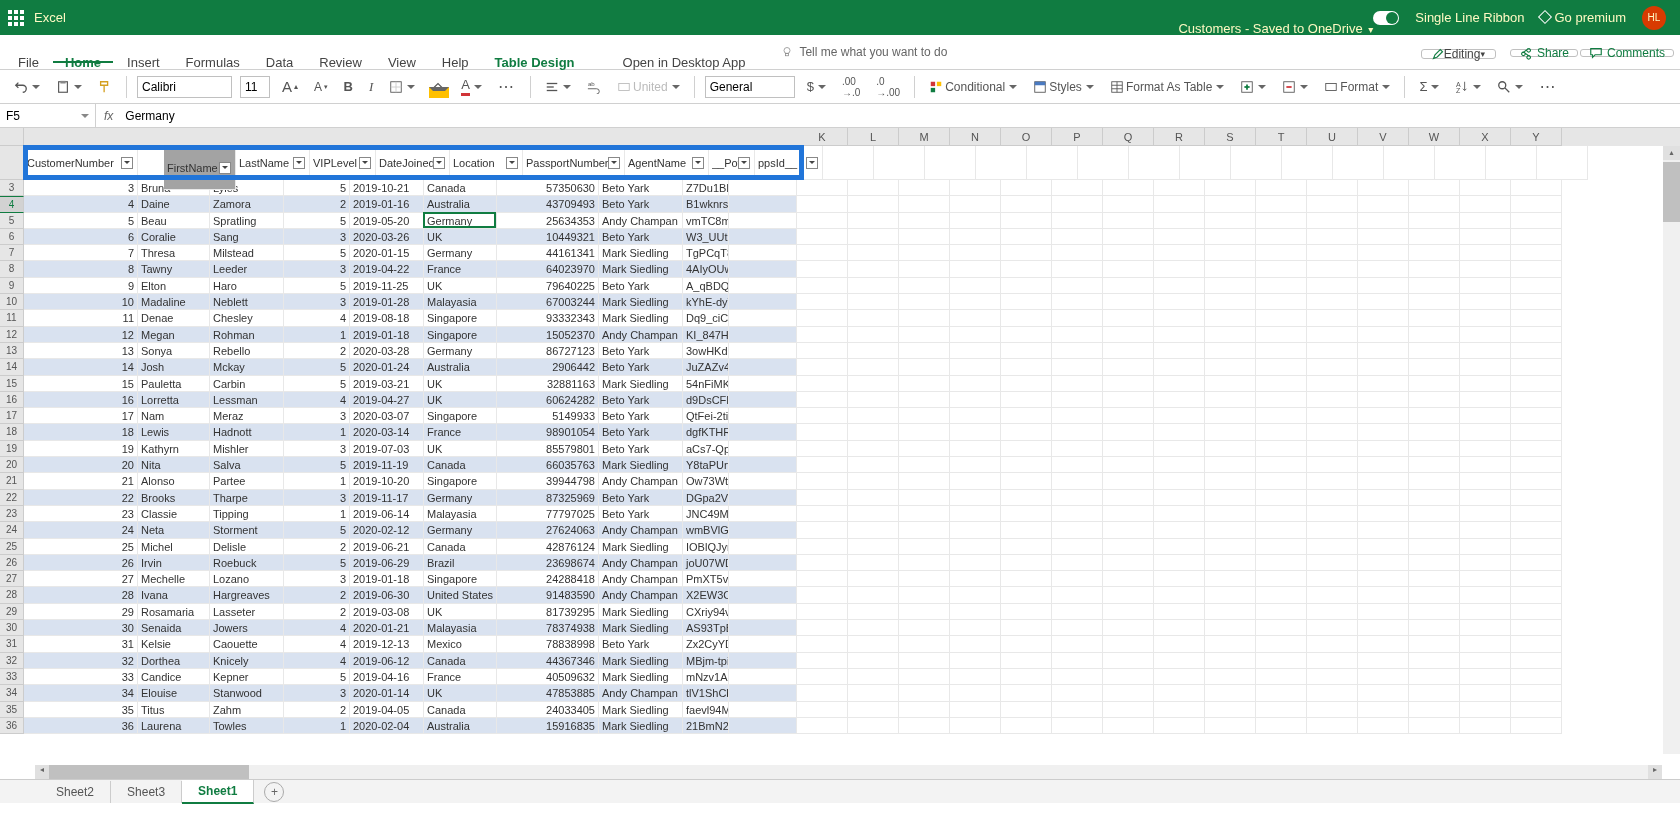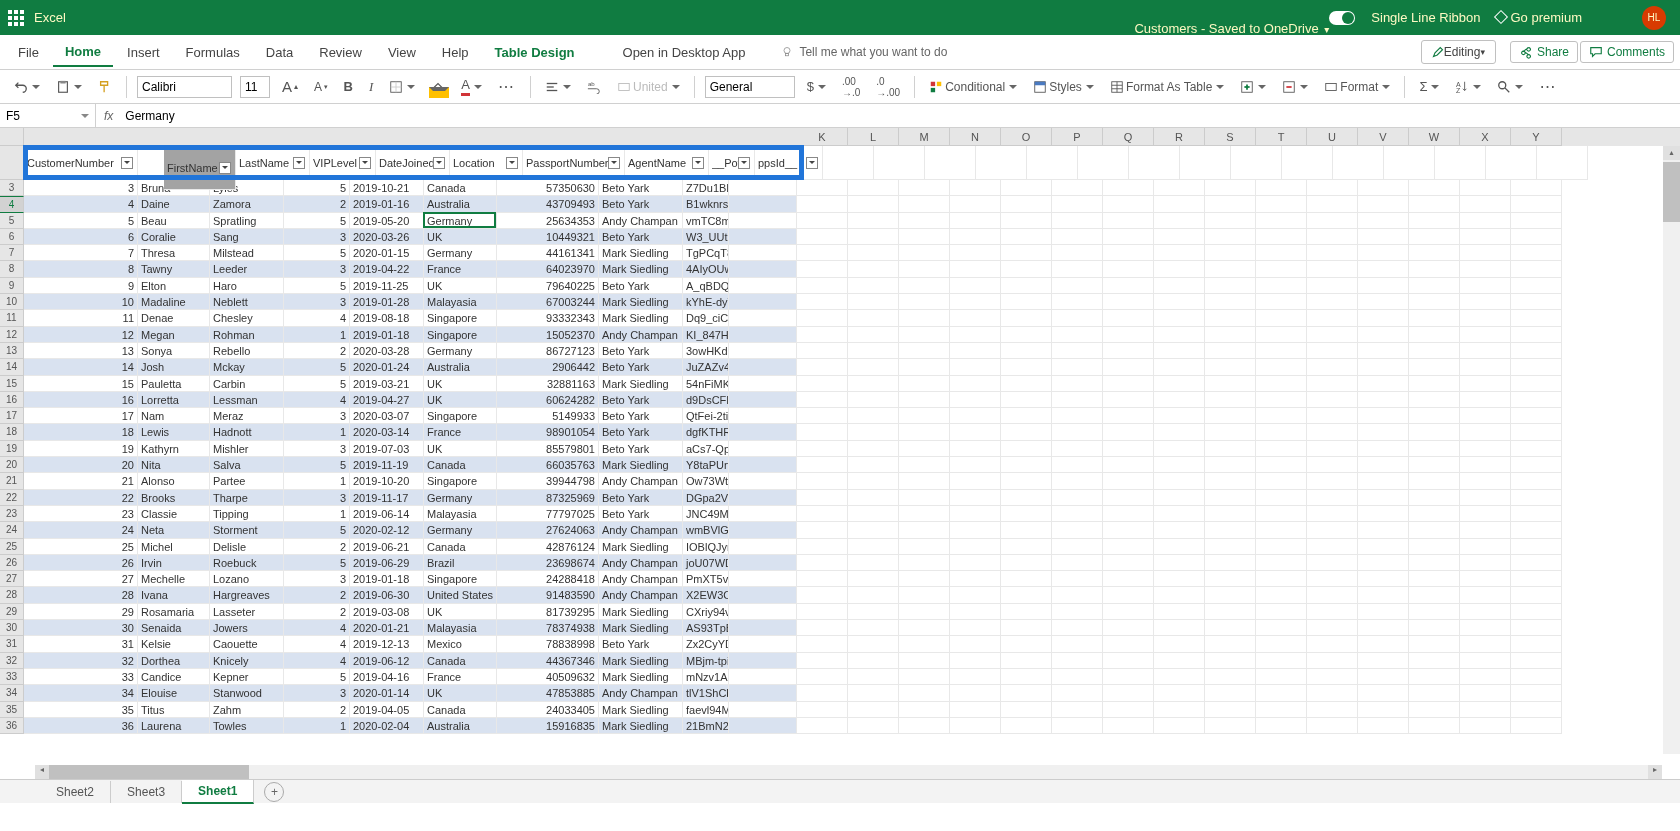--- a/index.html
+++ b/index.html
@@ -7,23 +7,23 @@
 
 .titlebar { background: #107c41; height: 35px; display: flex; align-items: center; color: #fef9c3; font-size: 13px; }
 .titlebar .left { display: flex; align-items: center; padding-left: 8px; gap: 10px; }
 .titlebar .center { flex: 1; text-align: right; margin-top: 21px; }
 .titlebar .right { display: flex; align-items: center; gap: 16px; padding-right: 14px; }
 .waffle { display: grid; grid-template-columns: repeat(3,4px); grid-template-rows: repeat(3,4px); gap: 2px; }
 .waffle span { background: #fff; width: 4px; height: 4px; }
 .toggle { width: 26px; height: 14px; background: #fff; border-radius: 7px; position: relative; }
 .toggle::after { content: ''; position: absolute; right: 1px; top: 1px; width: 12px; height: 12px; background: #107c41; border-radius: 50%; }
 .diamond { display: inline-block; width: 10px; height: 10px; border: 1.5px solid #fff; transform: rotate(45deg); margin-right: 4px; }
-.user-badge { width: 24px; height: 24px; background: #d83b01; border-radius: 50%; font-size: 10px; display: flex; align-items: center; justify-content: center; margin-left: 44px; }
-
-.menubar { height: 35px; display: flex; align-items: center; border-bottom: 1px solid #d0d0d0; font-size: 13px; padding: 4px 6px; gap: 2px; }
+.user-badge { width: 24px; height: 24px; background: #d83b01; border-radius: 50%; font-size: 10px; display: flex; align-items: center; justify-content: center; }
+
+.menubar { height: 35px; display: flex; border-bottom: 1px solid #d0d0d0; font-size: 13px; padding: 14px 6px; gap: 2px; }
 .menubar .tab { padding: 6px 12px; cursor: pointer; color: #444; }
 .menubar .tab.active { color: #107c41; border-bottom: 2px solid #107c41; font-weight: 600; }
 .menubar .tab.context { color: #107c41; font-weight: 600; }
 .menubar .spacer { flex: 1; }
 .menubar .search-area { display: flex; align-items: center; color: #666; gap: 6px; font-size: 12px; }
 .menubar .editing-btn { border: 1px solid #c0c0c0; padding: 4px 10px; border-radius: 3px; display: flex; align-items: center; gap: 0; font-size: 12px; color: #444; }
 .menubar .rbtn { border: 1px solid #c0c0c0; padding: 3px 8px; border-radius: 3px; display: flex; align-items: center; gap: 4px; font-size: 12px; color: #107c41; }
 .pencil { width: 12px; height: 12px; display: inline-block; }
 .bulb { width: 12px; height: 12px; }
 

